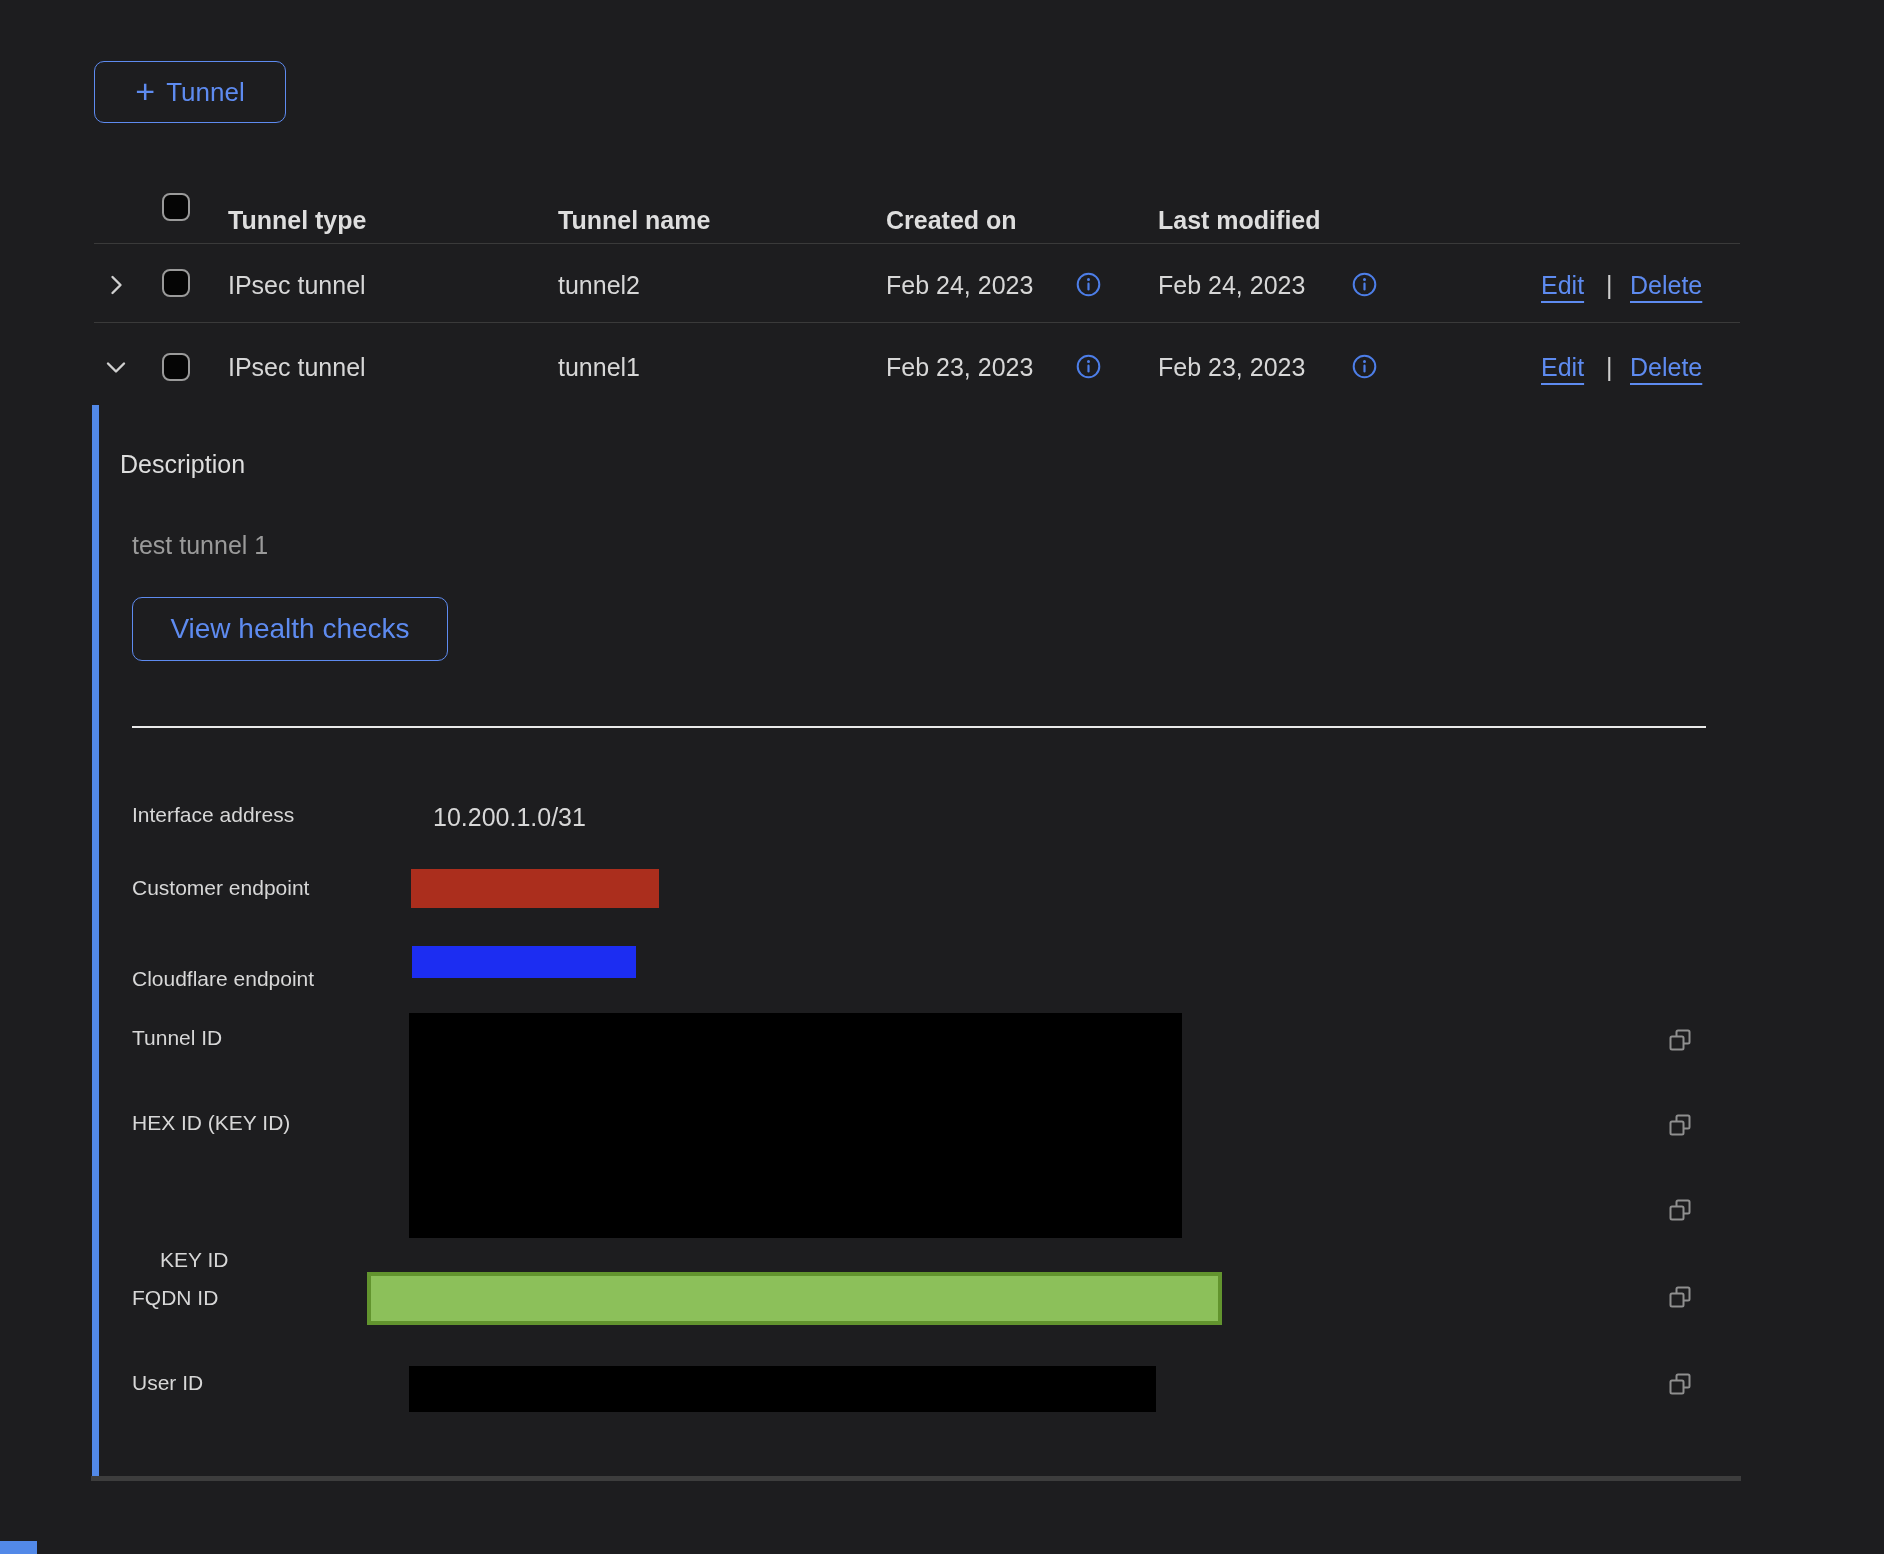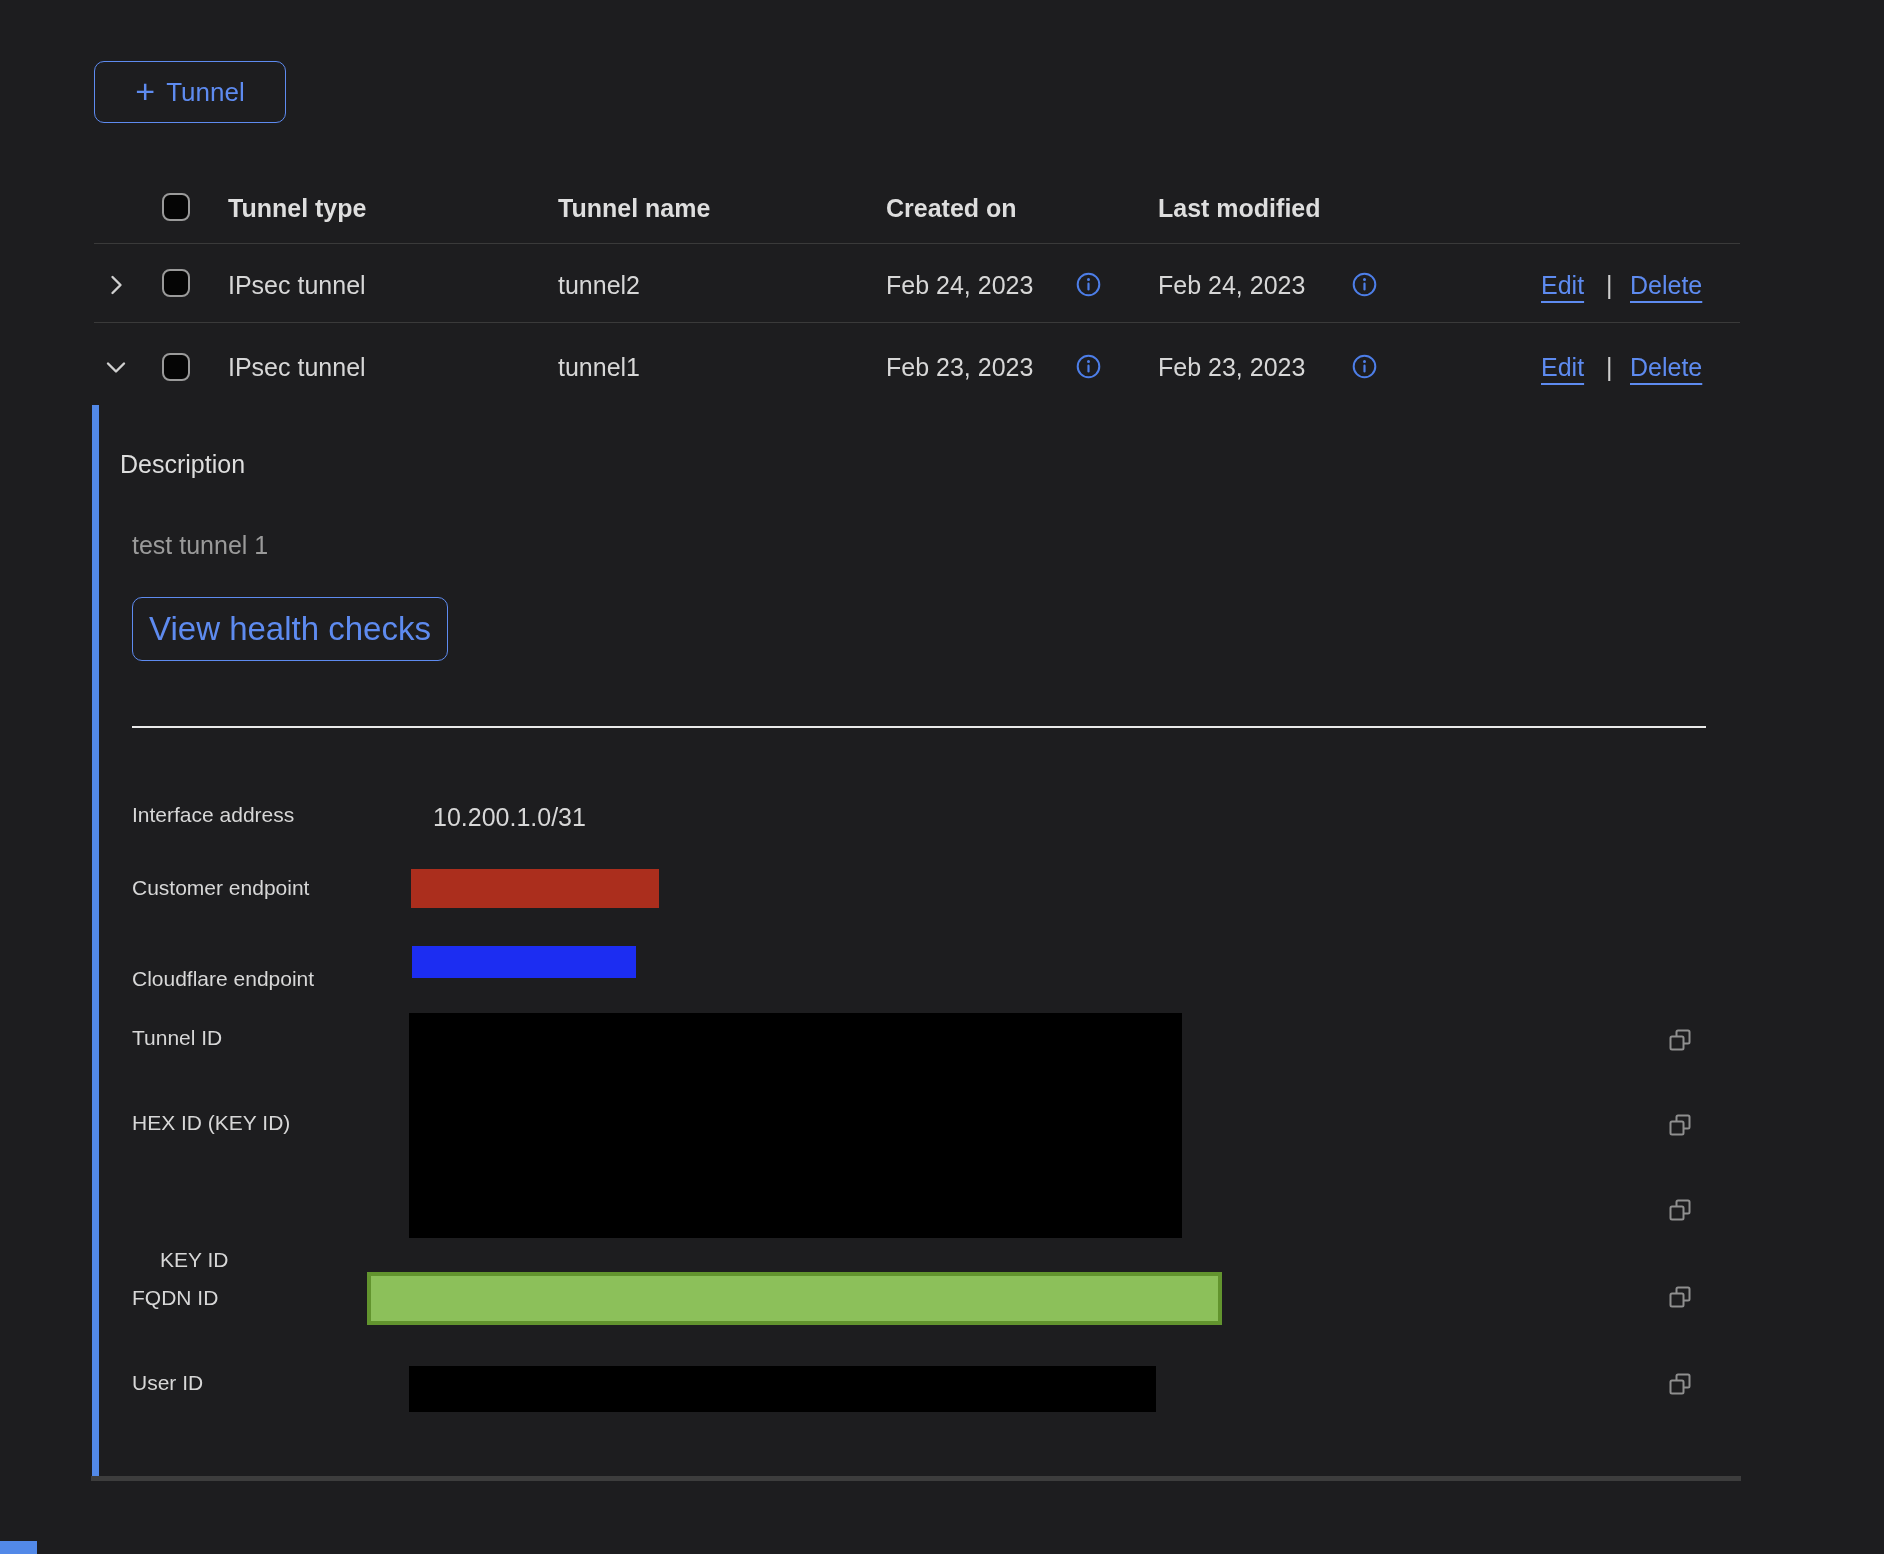--- a/index.html
+++ b/index.html
@@ -13,33 +13,33 @@
   html,body{margin:0;padding:0;background:var(--background);}
   .page{position:relative;width:1884px;height:1554px;background:var(--background);
         font-family:"Liberation Sans",sans-serif;color:var(--text-primary);overflow:hidden;}
   .create-btn{position:absolute;left:94px;top:61px;width:192px;height:62px;box-sizing:border-box;
         border:1.5px solid var(--accent-blue);border-radius:10px;background:transparent;
         color:var(--accent-blue);font-size:26px;font-family:inherit;display:flex;
         align-items:center;justify-content:center;gap:11px;cursor:pointer;padding:0;}
   .plus-glyph{font-size:34px;font-weight:300;line-height:0;margin-top:-2px;}
   .checkbox{position:absolute;width:28px;height:28px;box-sizing:border-box;
         border:2px solid var(--checkbox-border);border-radius:8px;background:var(--checkbox-fill);cursor:pointer;}
-  .th{position:absolute;font-size:25px;font-weight:700;color:#dedede;white-space:nowrap;}
+  .th{position:absolute;font-size:25px;font-weight:700;color:#dedede;white-space:nowrap;margin-top:12px;}
   .cell{position:absolute;font-size:25px;color:var(--text-primary);white-space:nowrap;}
   .divider{position:absolute;left:94px;width:1646px;height:1px;background:var(--divider);}
   .link{position:absolute;font-size:25px;color:var(--accent-blue);cursor:pointer;white-space:nowrap;
         text-decoration:underline;text-underline-offset:7px;text-decoration-thickness:2px;}
   .pipe{position:absolute;font-size:25px;color:#cfcfcf;}
   .icon-btn{position:absolute;background:none;border:none;padding:0;margin:0;line-height:0;cursor:pointer;}
   .panel-bar{position:absolute;left:92px;top:405px;width:7px;height:1072px;background:var(--panel-bar-blue);}
   .desc-label{position:absolute;left:120px;top:450px;font-size:25px;font-weight:500;color:#dedede;}
   .desc-value{position:absolute;left:132px;top:531px;font-size:25px;color:var(--text-muted);}
   .hc-btn{position:absolute;left:132px;top:597px;width:316px;height:64px;box-sizing:border-box;
         border:1.5px solid var(--accent-blue);border-radius:10px;background:transparent;
-        color:var(--accent-blue);font-size:33px;font-family:inherit;cursor:pointer;}
+        color:var(--accent-blue);font-size:28px;font-family:inherit;cursor:pointer;}
   .white-div{position:absolute;left:132px;top:726px;width:1574px;height:2px;background:var(--divider-light);}
   .flabel{position:absolute;left:132px;font-size:21px;color:var(--text-primary);white-space:nowrap;}
   .fvalue{position:absolute;font-size:25px;color:var(--text-primary);white-space:nowrap;}
   .redact{position:absolute;}
   .redact-red{background:var(--redaction-red);}
   .redact-blue{background:var(--redaction-blue);}
   .redact-black{background:var(--redaction-black);}
   .redact-green{background:var(--redaction-green-fill);border:4px solid var(--redaction-green-border);box-sizing:border-box;}
   .bottom-div{position:absolute;left:91px;top:1476px;width:1650px;height:5px;background:var(--divider-bottom);}
   .corner-strip{position:absolute;left:0;top:1541px;width:37px;height:13px;background:var(--panel-bar-blue);}

